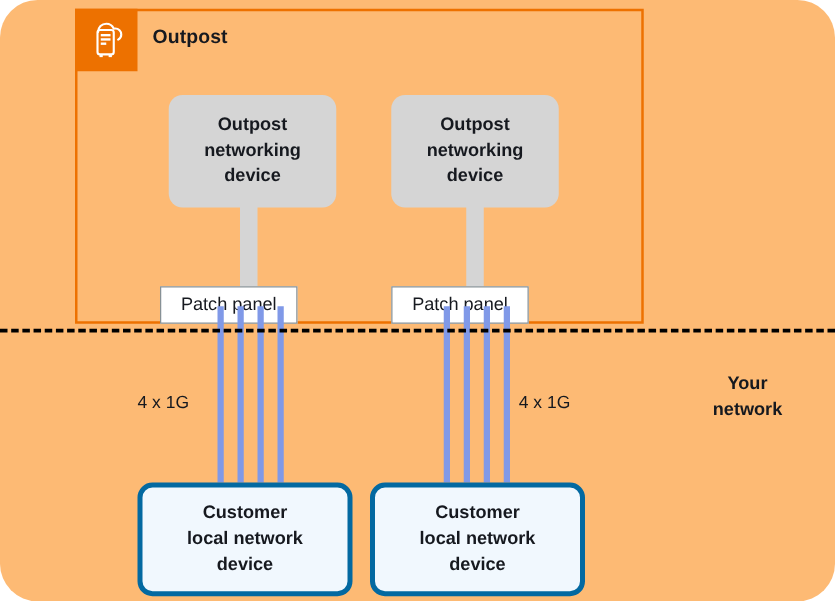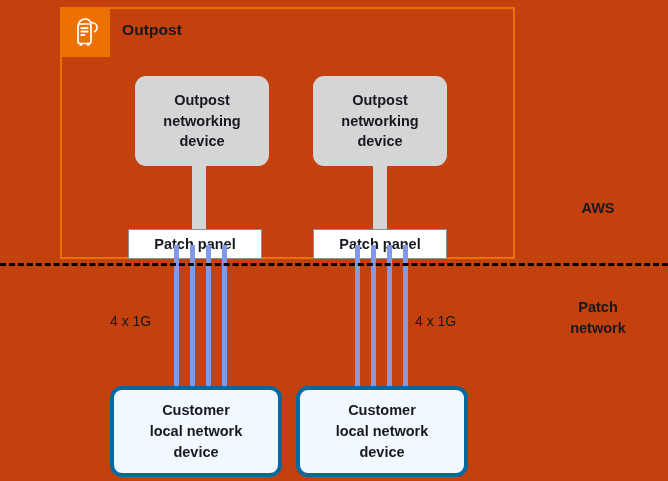--- a/index.html
+++ b/index.html
@@ -9,22 +9,23 @@
     background: #ffffff;
   }
   body {
     font-family: "Liberation Sans", sans-serif;
     -webkit-font-smoothing: antialiased;
   }
   #diagram {
     position: relative;
     width: 668px;
     height: 481px;
-    background: #c2410c;
+    background: #fdba74;
     overflow: hidden;
+    border-radius: 30px;
   }
 
   
   .outpost-box {
     position: absolute;
     left: 60px;
     top: 7px;
     width: 455px;
     height: 252px;
     border: 2px solid #ED7100;
@@ -77,29 +78,29 @@
     background: #D5D5D5;
     top: 160px;
     height: 70px;
   }
   .stem.left  { left: 192px; }
   .stem.right { left: 373px; }
 
   
   .patch-panel {
     position: absolute;
-    width: 134px;
+    width: 110px;
     height: 30px;
     background: #ffffff;
     border: 1.6px solid #879196;
     display: flex;
     align-items: center;
     justify-content: center;
     font-size: 14.5px;
-    font-weight: bold;
+    font-weight: normal;
     color: #16191F;
     z-index: 4;
     text-align: right;
   }
   .patch-panel.left  { left: 128px; top: 229px; }
   .patch-panel.right { left: 313px; top: 229px; }
 
   
   .boundary {
     position: absolute;
@@ -222,17 +223,16 @@
   <div class="rate-label left">4 x 1G</div>
   <div class="rate-label right">4 x 1G</div>
 
   <div class="customer-device left multiline">Customer
 local network
 device</div>
   <div class="customer-device right multiline">Customer
 local network
 device</div>
 
-  <div class="zone-label aws">AWS</div>
-  <div class="zone-label your multiline">Patch
+  <div class="zone-label your multiline">Your
 network</div>
 
 </div>
 
 </body></html>

